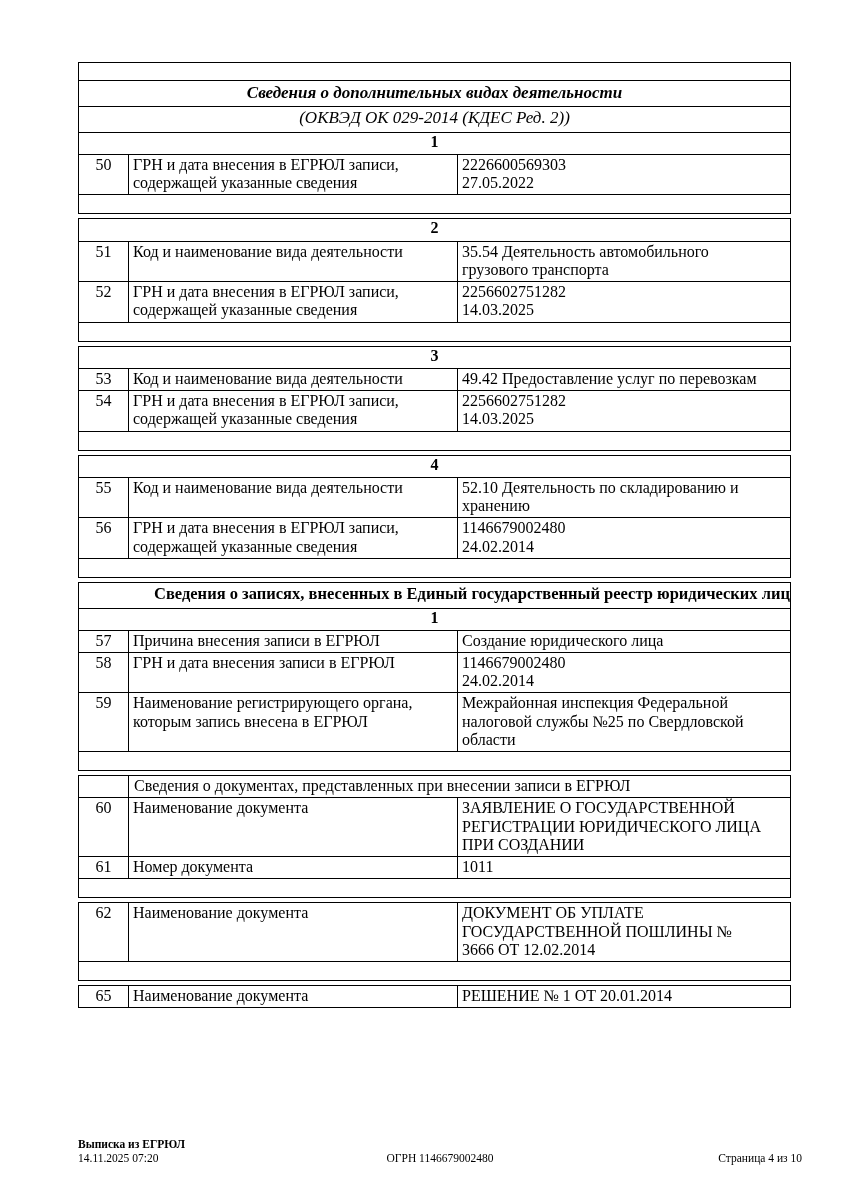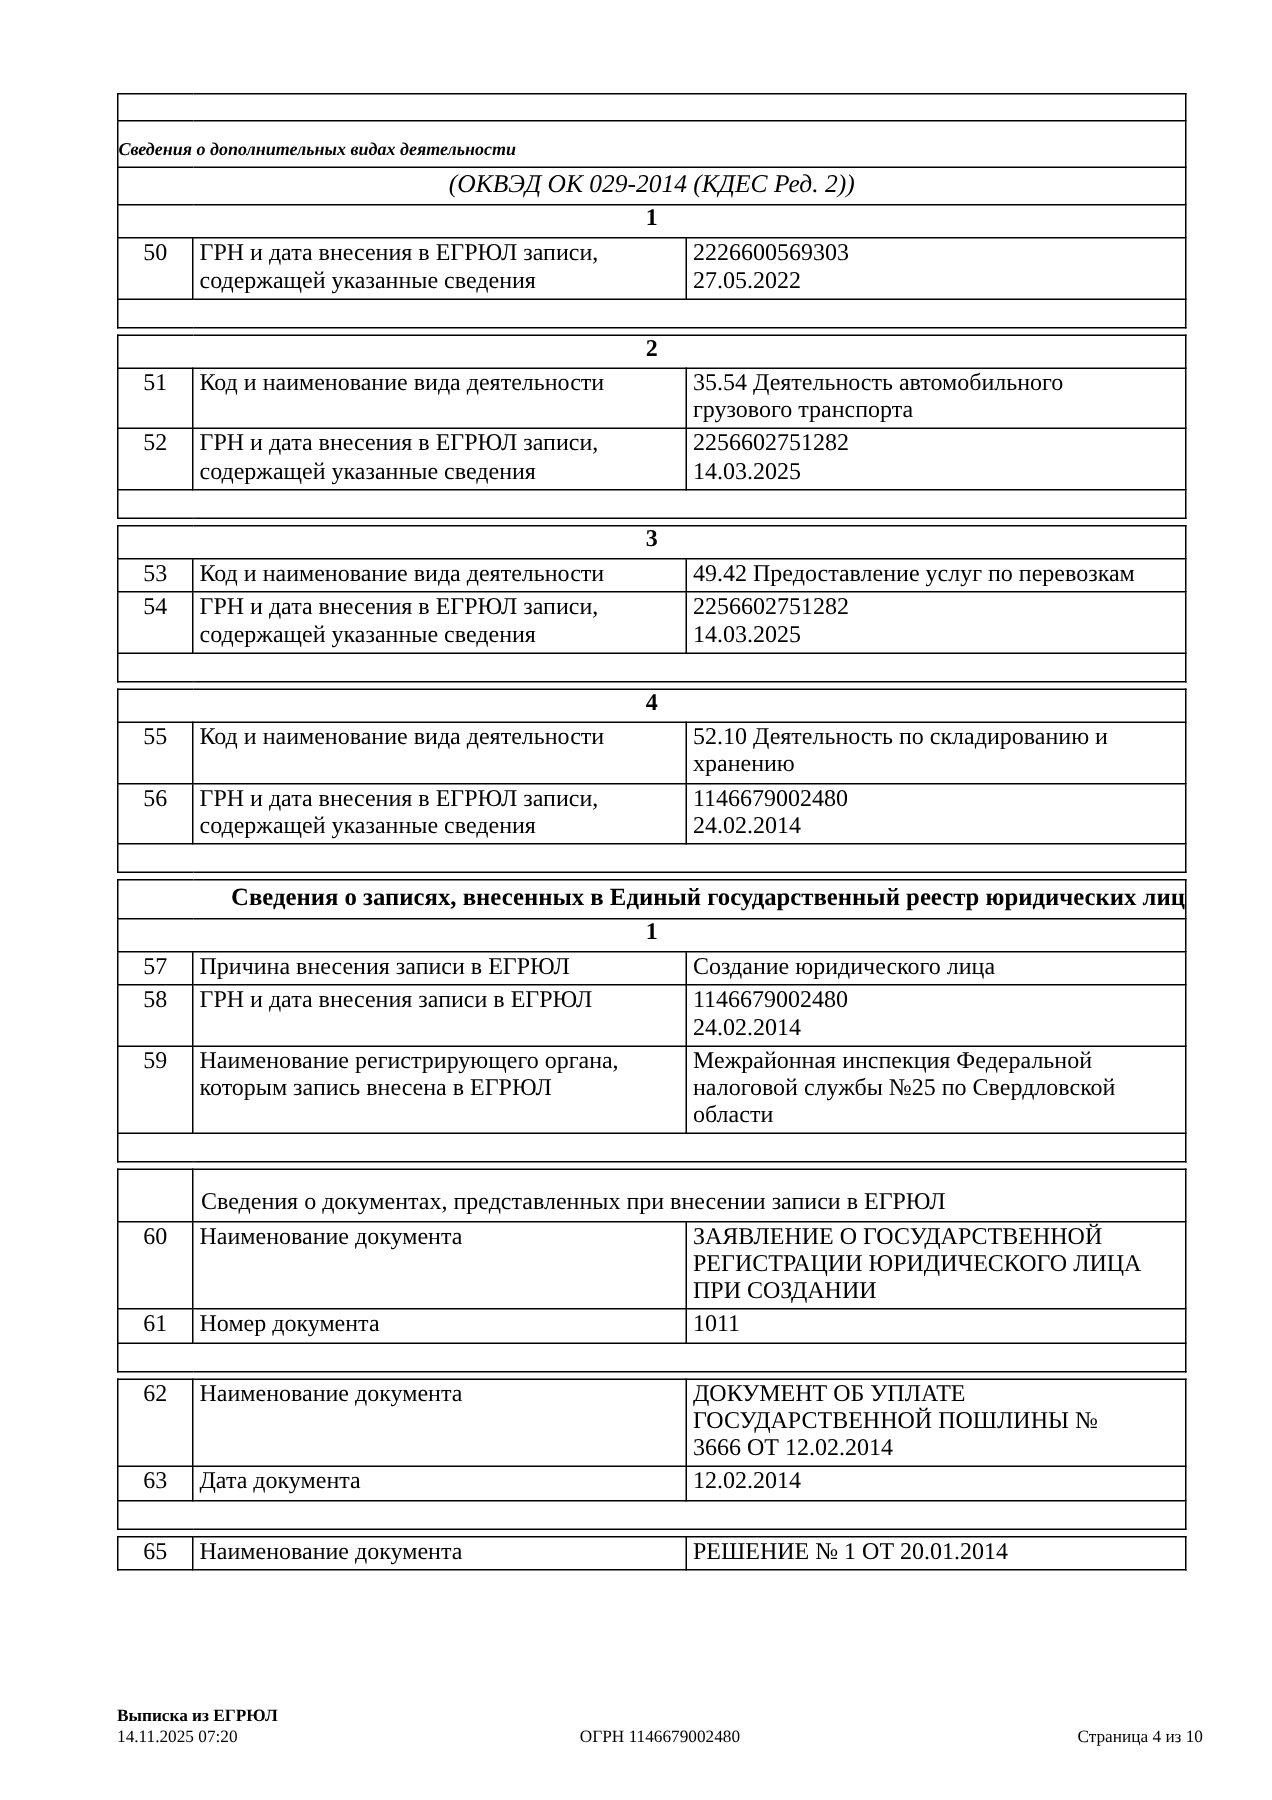--- a/index.html
+++ b/index.html
@@ -33,36 +33,36 @@
     font-size: 16px;
     line-height: 1.14;
     padding: 1px 4px 2px 4px;
     overflow: hidden;
   }
   td.num { text-align: center; padding: 1px 0 2px 0; }
   td.lbl, td.val { white-space: pre-line; }
   tr.thin td { height: 17px; padding: 0; }
   tr.spacer td { height: 18px; padding: 0; }
   td.title {
-    font-weight: bold; font-style: italic;
-    font-size: 12px; padding: 12px 0 4px 0;
+    text-align: center; font-weight: bold; font-style: italic;
+    font-size: 17px; padding: 2px 0 4px 0;
   }
   td.subtitle {
     text-align: center; font-style: italic;
     font-size: 17px; padding: 1px 0 4px 0;
   }
   td.sec-title {
     text-align: right; font-weight: bold;
     font-size: 16.5px; padding: 2px 0 4px 0;
   }
   td.grp {
     text-align: center; font-weight: bold;
     font-size: 16px; padding: 0 0 3px 0;
   }
-  td.subhdr { padding: 13px 4px 2px 5px; }
+  td.subhdr { padding: 1px 4px 2px 5px; }
   .footer {
     position: absolute;
     left: 78px;
     top: 1138px;
     width: 724px;
     display: flex;
     align-items: flex-end;
     font-size: 11.5px;
     line-height: 1.2;
   }
@@ -269,25 +269,20 @@
           <col class="c-val">
         </colgroup>
       <tbody>
           <tr>
         <td class="num">62</td>
         <td class="lbl">Наименование документа</td>
         <td class="val">ДОКУМЕНТ ОБ УПЛАТЕ
 ГОСУДАРСТВЕННОЙ ПОШЛИНЫ №
 3666 ОТ 12.02.2014</td>
       </tr>
-      <tr>
-        <td class="num">63</td>
-        <td class="lbl">Дата документа</td>
-        <td class="val">12.02.2014</td>
-      </tr>
       <tr class="spacer">
             <td colspan="3"></td>
           </tr>
     </tbody>
       </table>
 
 
     <table class="blk">
       <colgroup>
           <col class="c-num">

